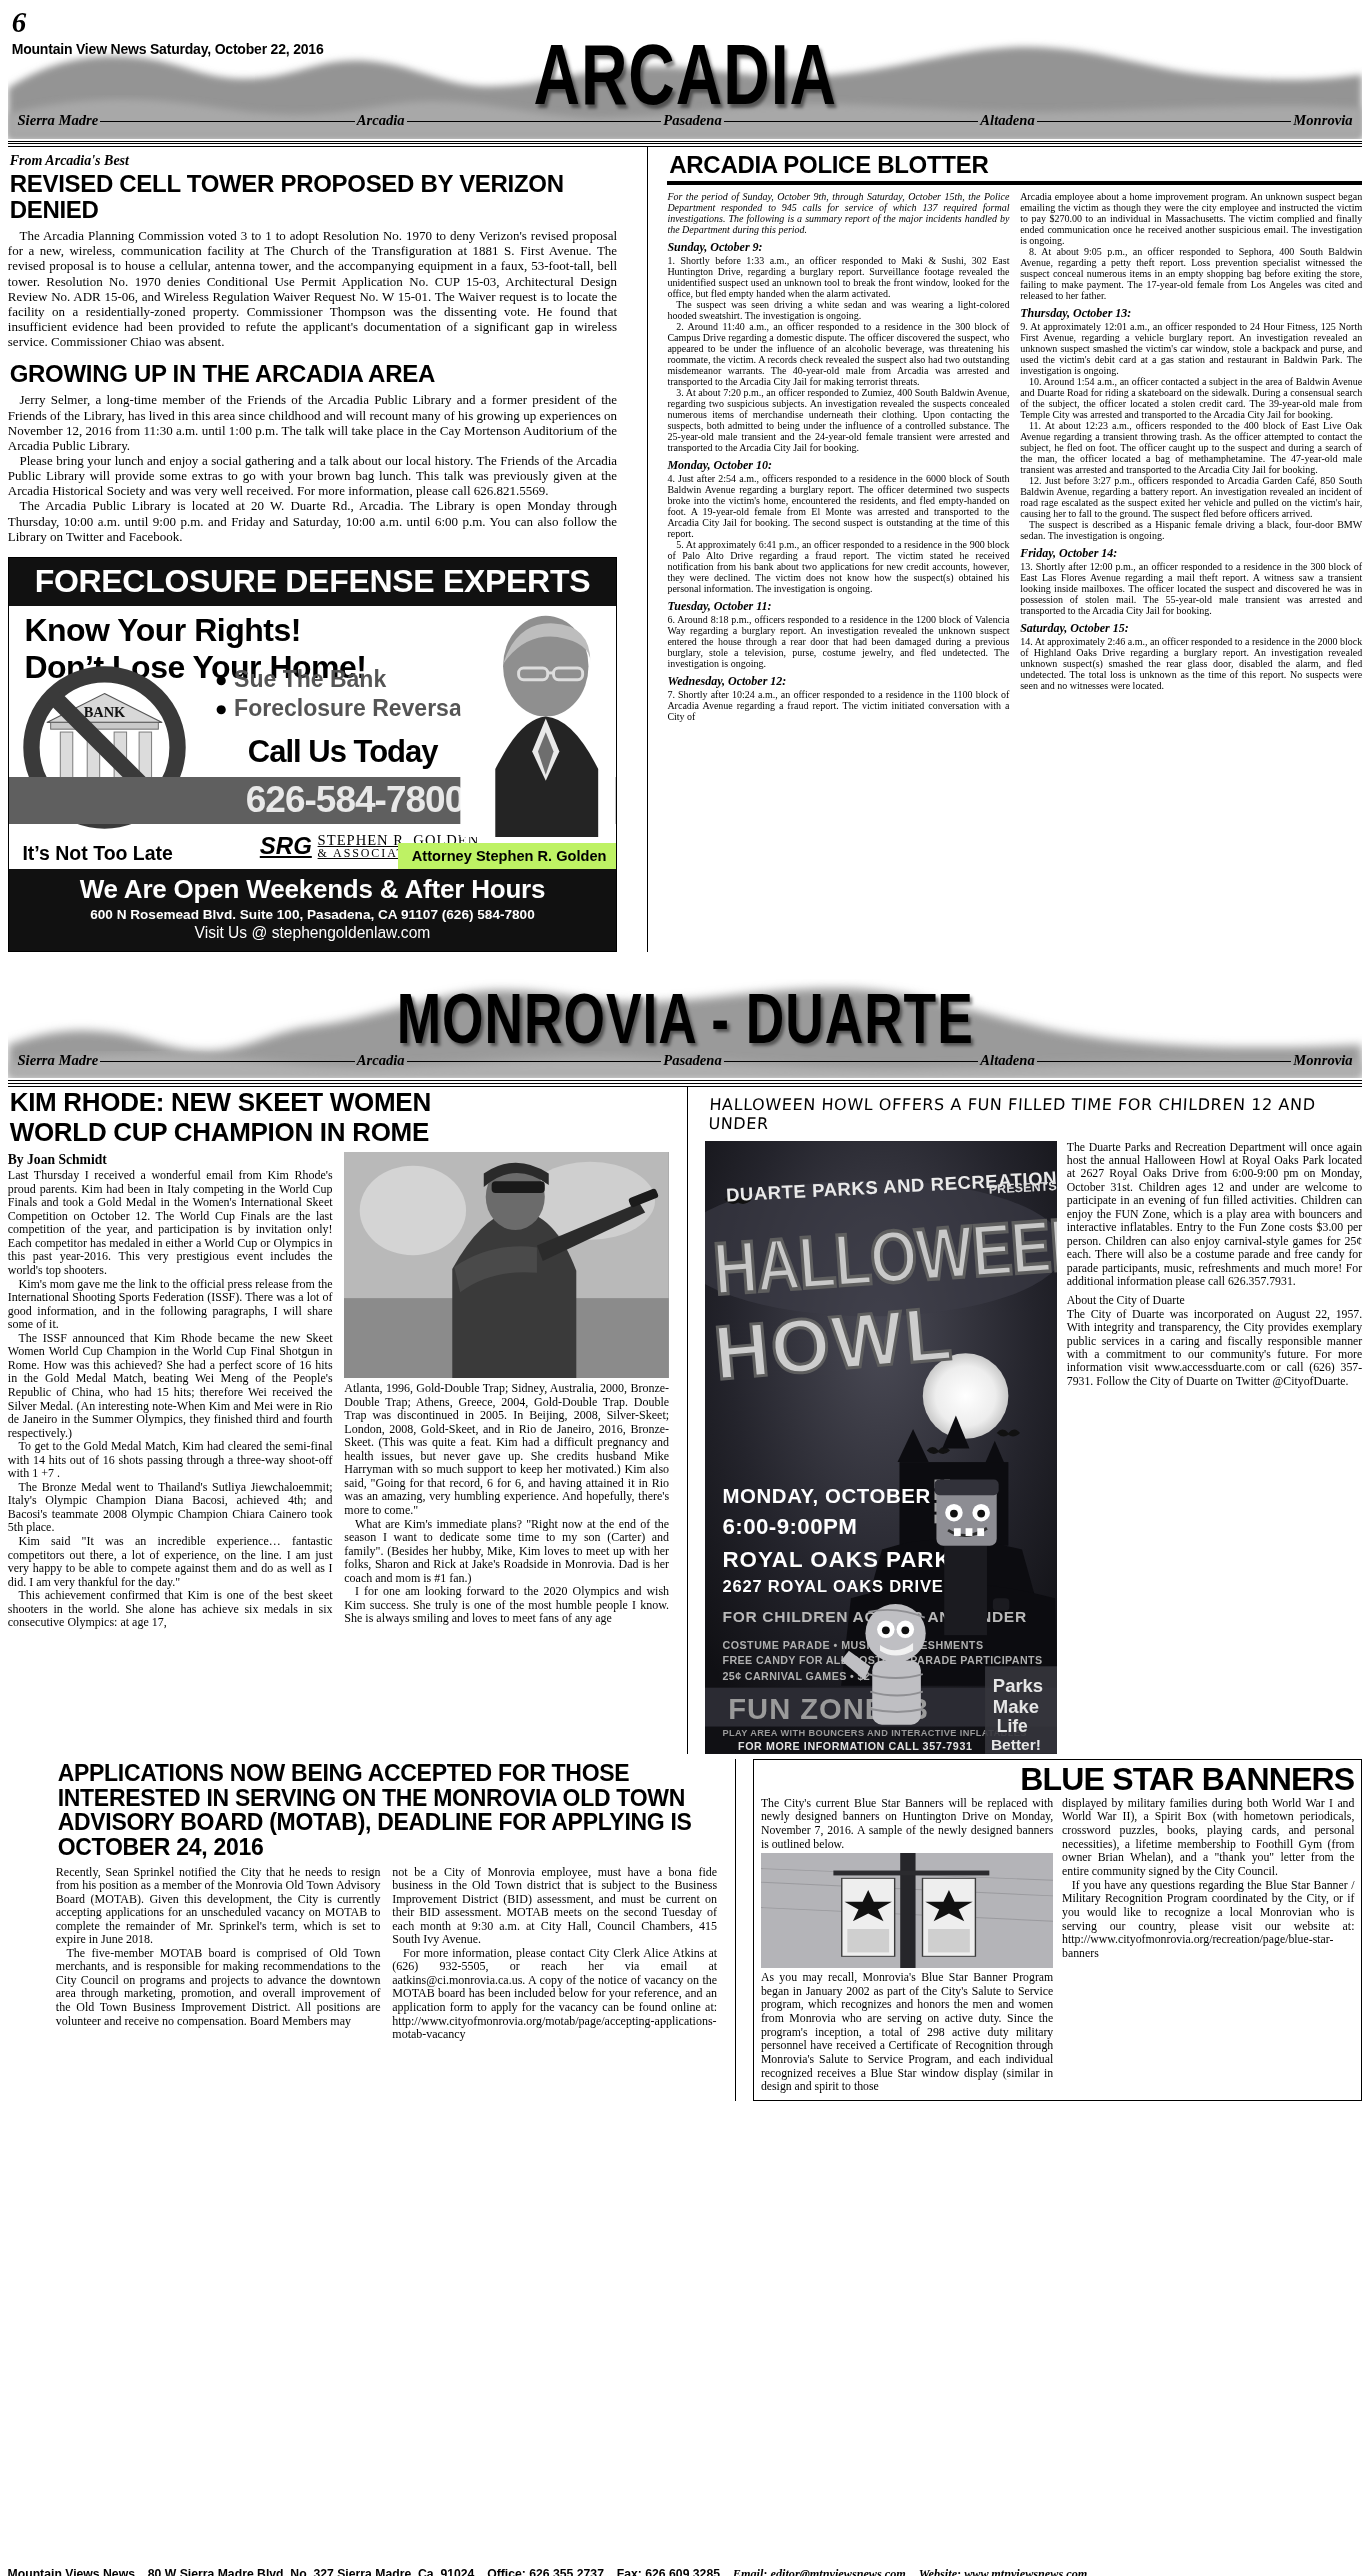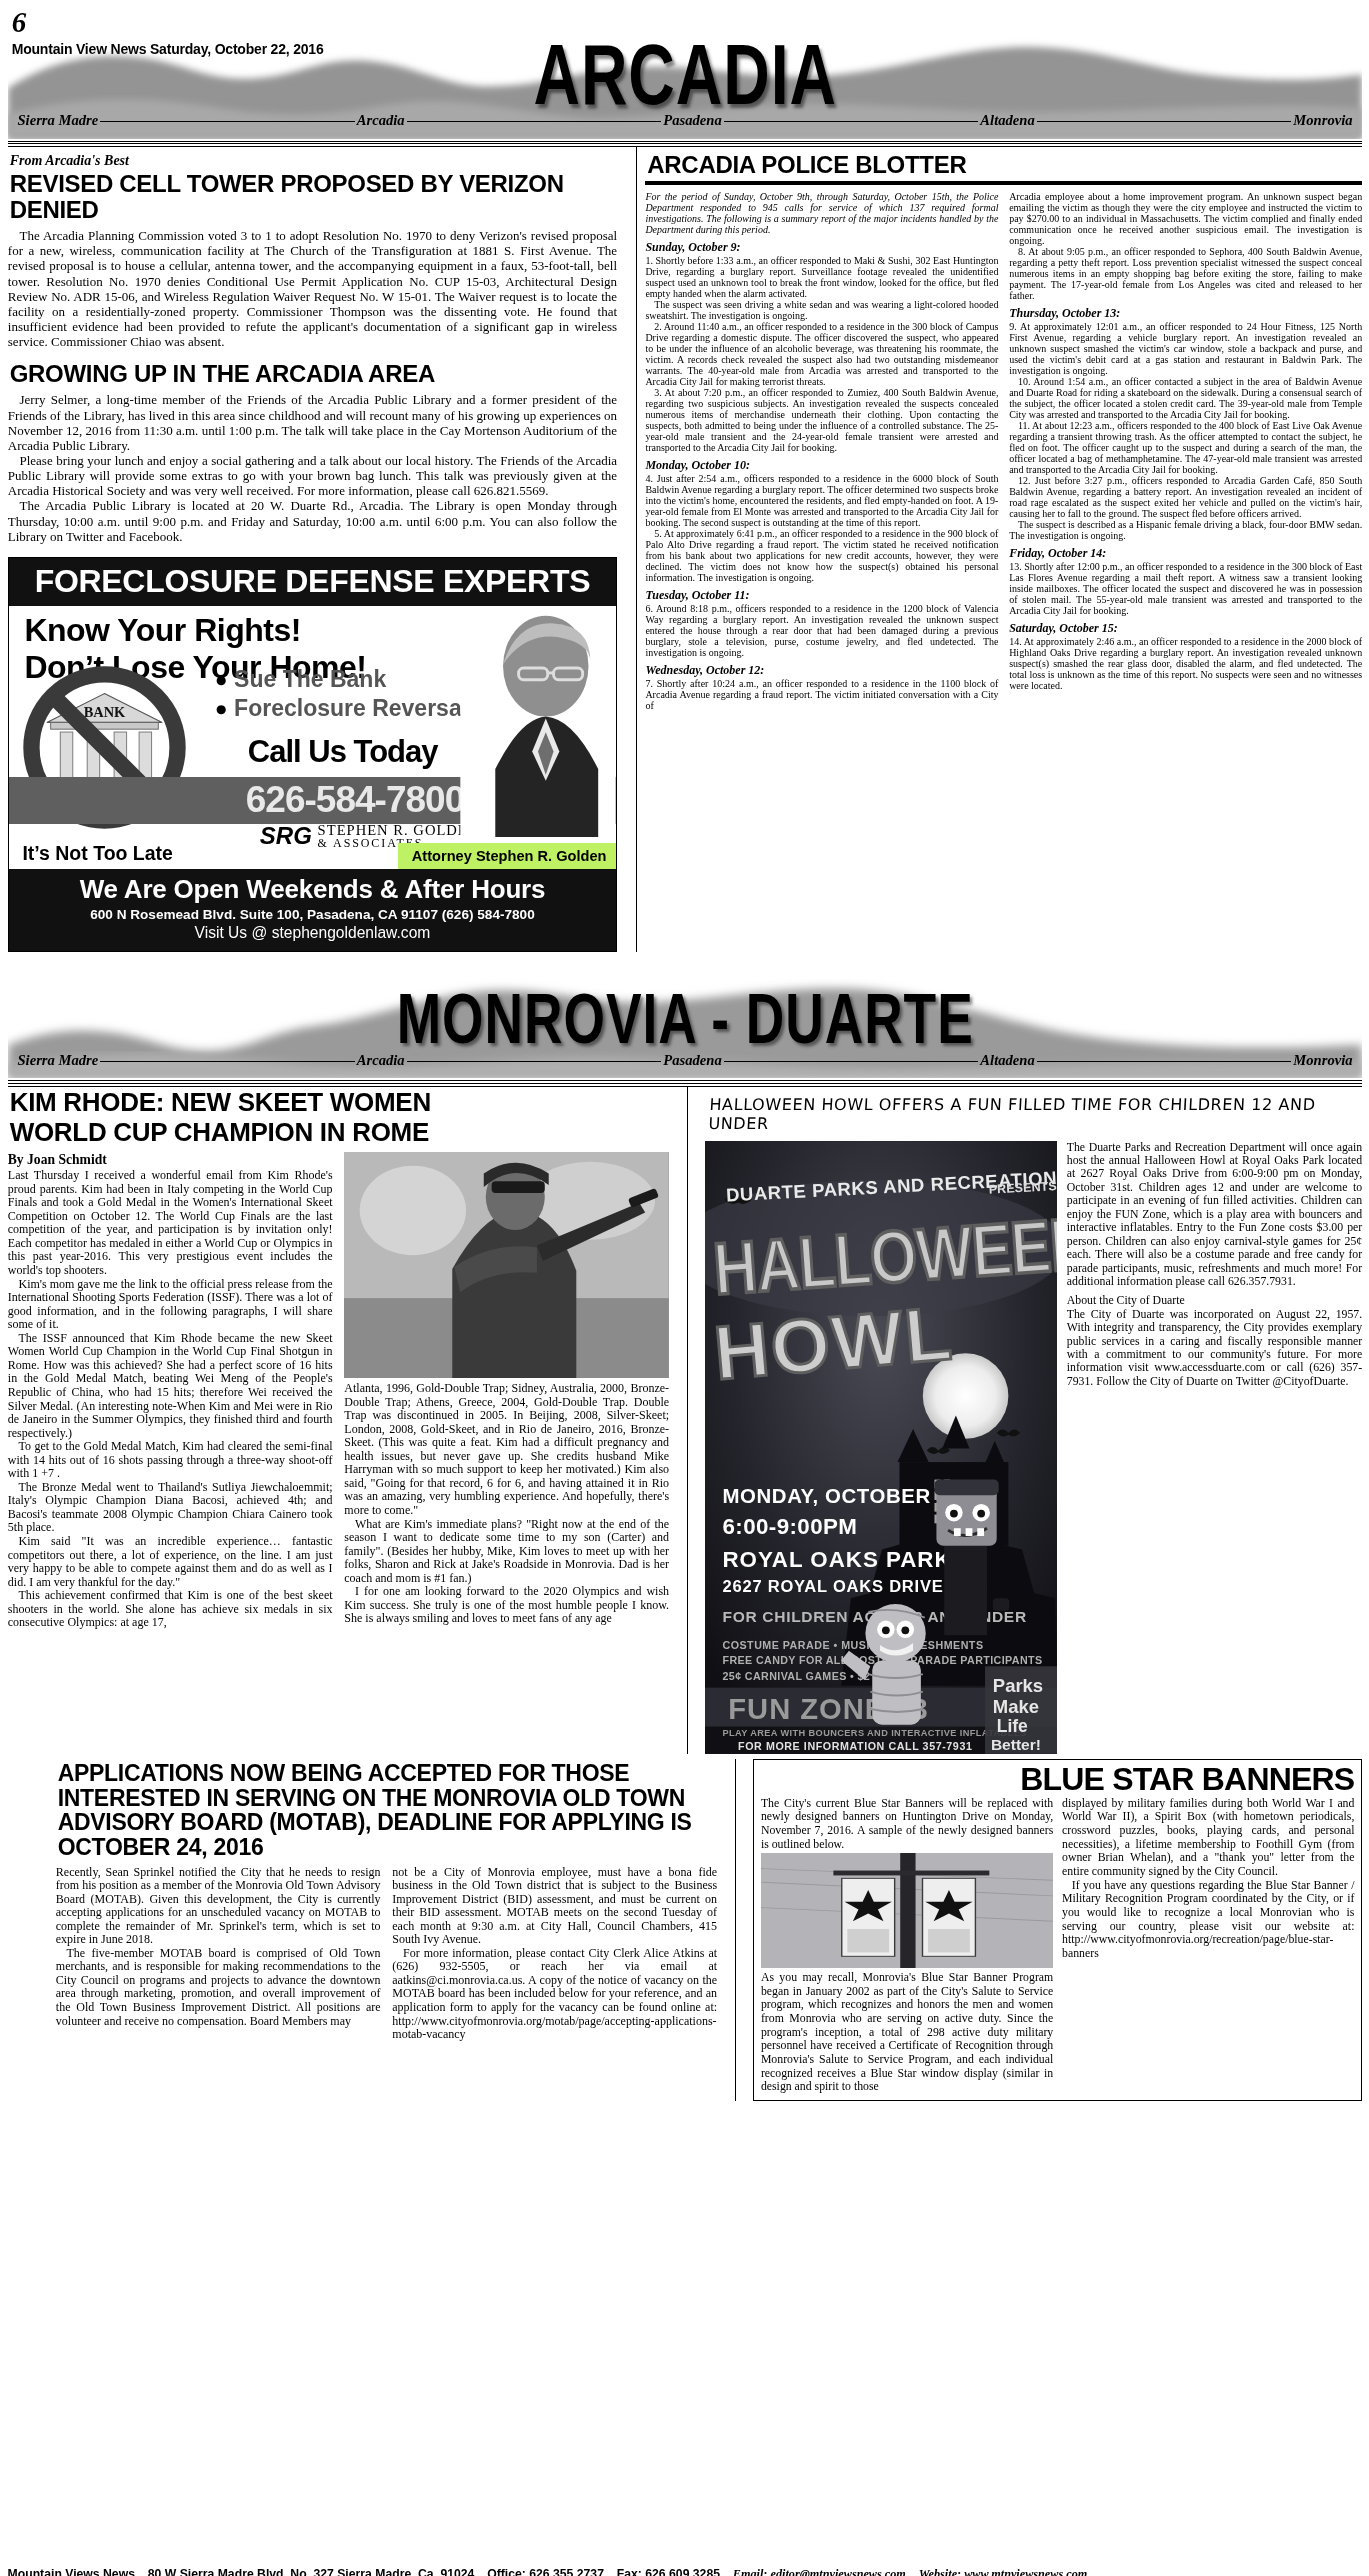--- a/index.html
+++ b/index.html
@@ -43,21 +43,21 @@
   h1.head {
     font-family:"Liberation Sans",sans-serif; font-weight:bold;
     font-size:24px; line-height:1.07; margin:1.9px 0 5.8px 1.9px; letter-spacing:-0.3px;
   }
   p.body {
     font-size:13px; line-height:1.165; text-align:justify; margin:0 0 0 0;
     text-indent:11.7px; hyphens:auto;
   }
 
   
-  .topwrap { display:flex; gap:1px; }
+  .topwrap { display:flex; gap:12px; }
   .leftcol { width:619px; padding-right:9.7px; }
   .vline { width:0; border-left:1px solid #000; margin:0 7.8px; }
   .rightcol { flex:1; }
 
   .blotterhead { font-family:"Liberation Sans",sans-serif; font-weight:bold; font-size:24px; margin:3.9px 0 0 1.9px; letter-spacing:-0.3px;}
   .blotterbar { border-top:4.9px solid #000; margin:1.9px 0 5.8px 0; }
   .blot2 { display:flex; gap:10.7px; }
   .blot2 > div { flex:1; }
   p.blot { font-size:10px; line-height:1.1; text-align:justify; margin:0; text-indent:8.8px; }
   p.blot.noind { text-indent:0; }
@@ -70,21 +70,21 @@
       font-family:"Liberation Sans",sans-serif; font-weight:bold; font-size:32px; padding:4.9px 0 5.8px; letter-spacing:-0.3px;}
   .ad .admid { position:relative; height:263px; overflow:hidden; }
   .ad .l1 { font-family:"Liberation Sans",sans-serif; font-weight:bold; font-size:32px; margin:5.8px 0 0 15.6px; letter-spacing:-0.5px;}
   .ad .l2 { font-family:"Liberation Sans",sans-serif; font-weight:bold; font-size:32px; margin:0 0 0 15.6px; letter-spacing:-0.5px;}
   .ad .bullets { position:absolute; left:206px; top:60px; font-family:"Liberation Sans",sans-serif; font-weight:bold; font-size:23px; color:#555;}
   .ad .bullets div { margin-bottom:1.9px; }
   .ad .bullets span.dot { color:#000; font-size:21.4px; }
   .ad .cut { position:absolute; left:239px; top:128px; font-family:"Liberation Sans",sans-serif; font-weight:bold; font-size:31px; letter-spacing:-1px;}
   .ad .phonebar { position:absolute; left:0; right:0; top:171px; height:47px; background:#5f5f5f; }
   .ad .phone { position:absolute; left:237px; top:173px; font-family:"Liberation Sans",sans-serif; font-weight:bold; font-size:37px; color:#e8e8e8; letter-spacing:-1px;}
-  .ad .srg { position:absolute; left:251px; top:216px; display:flex; align-items:center; gap:5.8px;}
+  .ad .srg { position:absolute; left:251px; top:226px; display:flex; align-items:center; gap:5.8px;text-decoration:underline;}
   .ad .srg .mark { font-family:"Liberation Sans",sans-serif; font-weight:bold; font-style:italic; font-size:24px; }
   .ad .srg .nm1 { font-family:"Liberation Serif",serif; font-size:14.6px; letter-spacing:1px; line-height:1;}
   .ad .srg .nm2 { font-family:"Liberation Serif",serif; font-size:12px; letter-spacing:1.9px; line-height:1;}
   .ad .notlate { position:absolute; left:13.6px; bottom:3.9px; font-family:"Liberation Sans",sans-serif; font-weight:bold; font-size:19.5px;}
   .ad .attorney { position:absolute; right:0; bottom:0; background:#bef264; color:#000;
       font-family:"Liberation Sans",sans-serif; font-weight:bold; font-size:14.6px; padding:4.9px 9.7px 4.9px 13.6px;}
   .ad .photo { position:absolute; right:0; top:-1.9px; width:156px; height:233px; }
   .ad .bankicon { position:absolute; left:9.7px; top:53px; width:173px; height:173px; }
   .ad .footer { background:#111; color:#fff; padding:4.9px 13.6px 8.8px; }
   .ad .footer .f1 { font-family:"Liberation Sans",sans-serif; font-weight:bold; font-size:26px; text-align:center; letter-spacing:-0.2px;}

